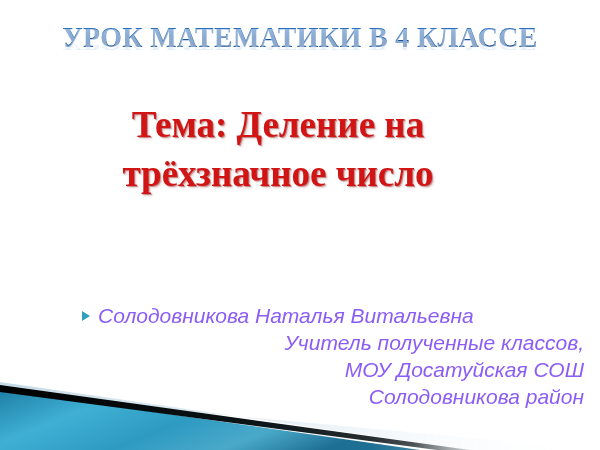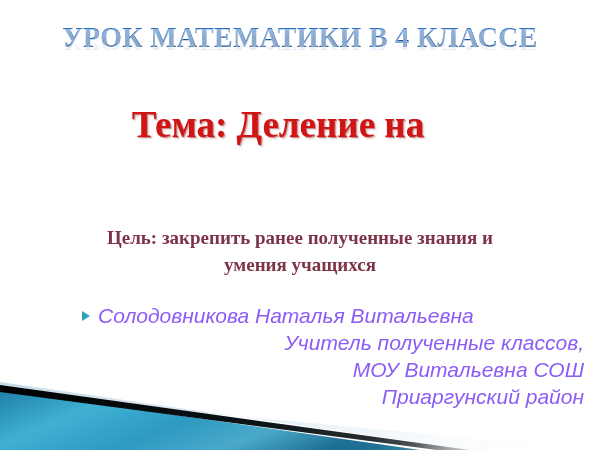--- a/index.html
+++ b/index.html
@@ -201,32 +201,29 @@
     </svg>
   </div>
 
   <div class="banner-wrap">
     <div class="banner-title">УРОК МАТЕМАТИКИ В 4 КЛАССЕ</div>
     <div class="banner-reflection">УРОК МАТЕМАТИКИ В 4 КЛАССЕ</div>
   </div>
 
   <div class="topic">
     <div class="topic-line">Тема: Деление на</div>
-  </div>
-
-  <div class="goal">
-    <div class="goal-line">Цель: закрепить ранее полученные знания и</div>
-    <div class="goal-line">умения учащихся</div>
-  </div>
+    <div class="topic-line">трёхзначное число</div>
+  </div>
+
 
   <div class="author">
     <div class="author-first">
       <span class="bullet-icon"></span>
       <span class="author-line">Солодовникова Наталья Витальевна</span>
     </div>
     <div class="author-rest">
       <div class="author-line">Учитель полученные классов,</div>
-      <div class="author-line">МОУ Витальевна СОШ</div>
-      <div class="author-line">Приаргунский район</div>
+      <div class="author-line">МОУ Досатуйская СОШ</div>
+      <div class="author-line">Солодовникова район</div>
     </div>
   </div>
 
 </div>
 
 </body></html>

